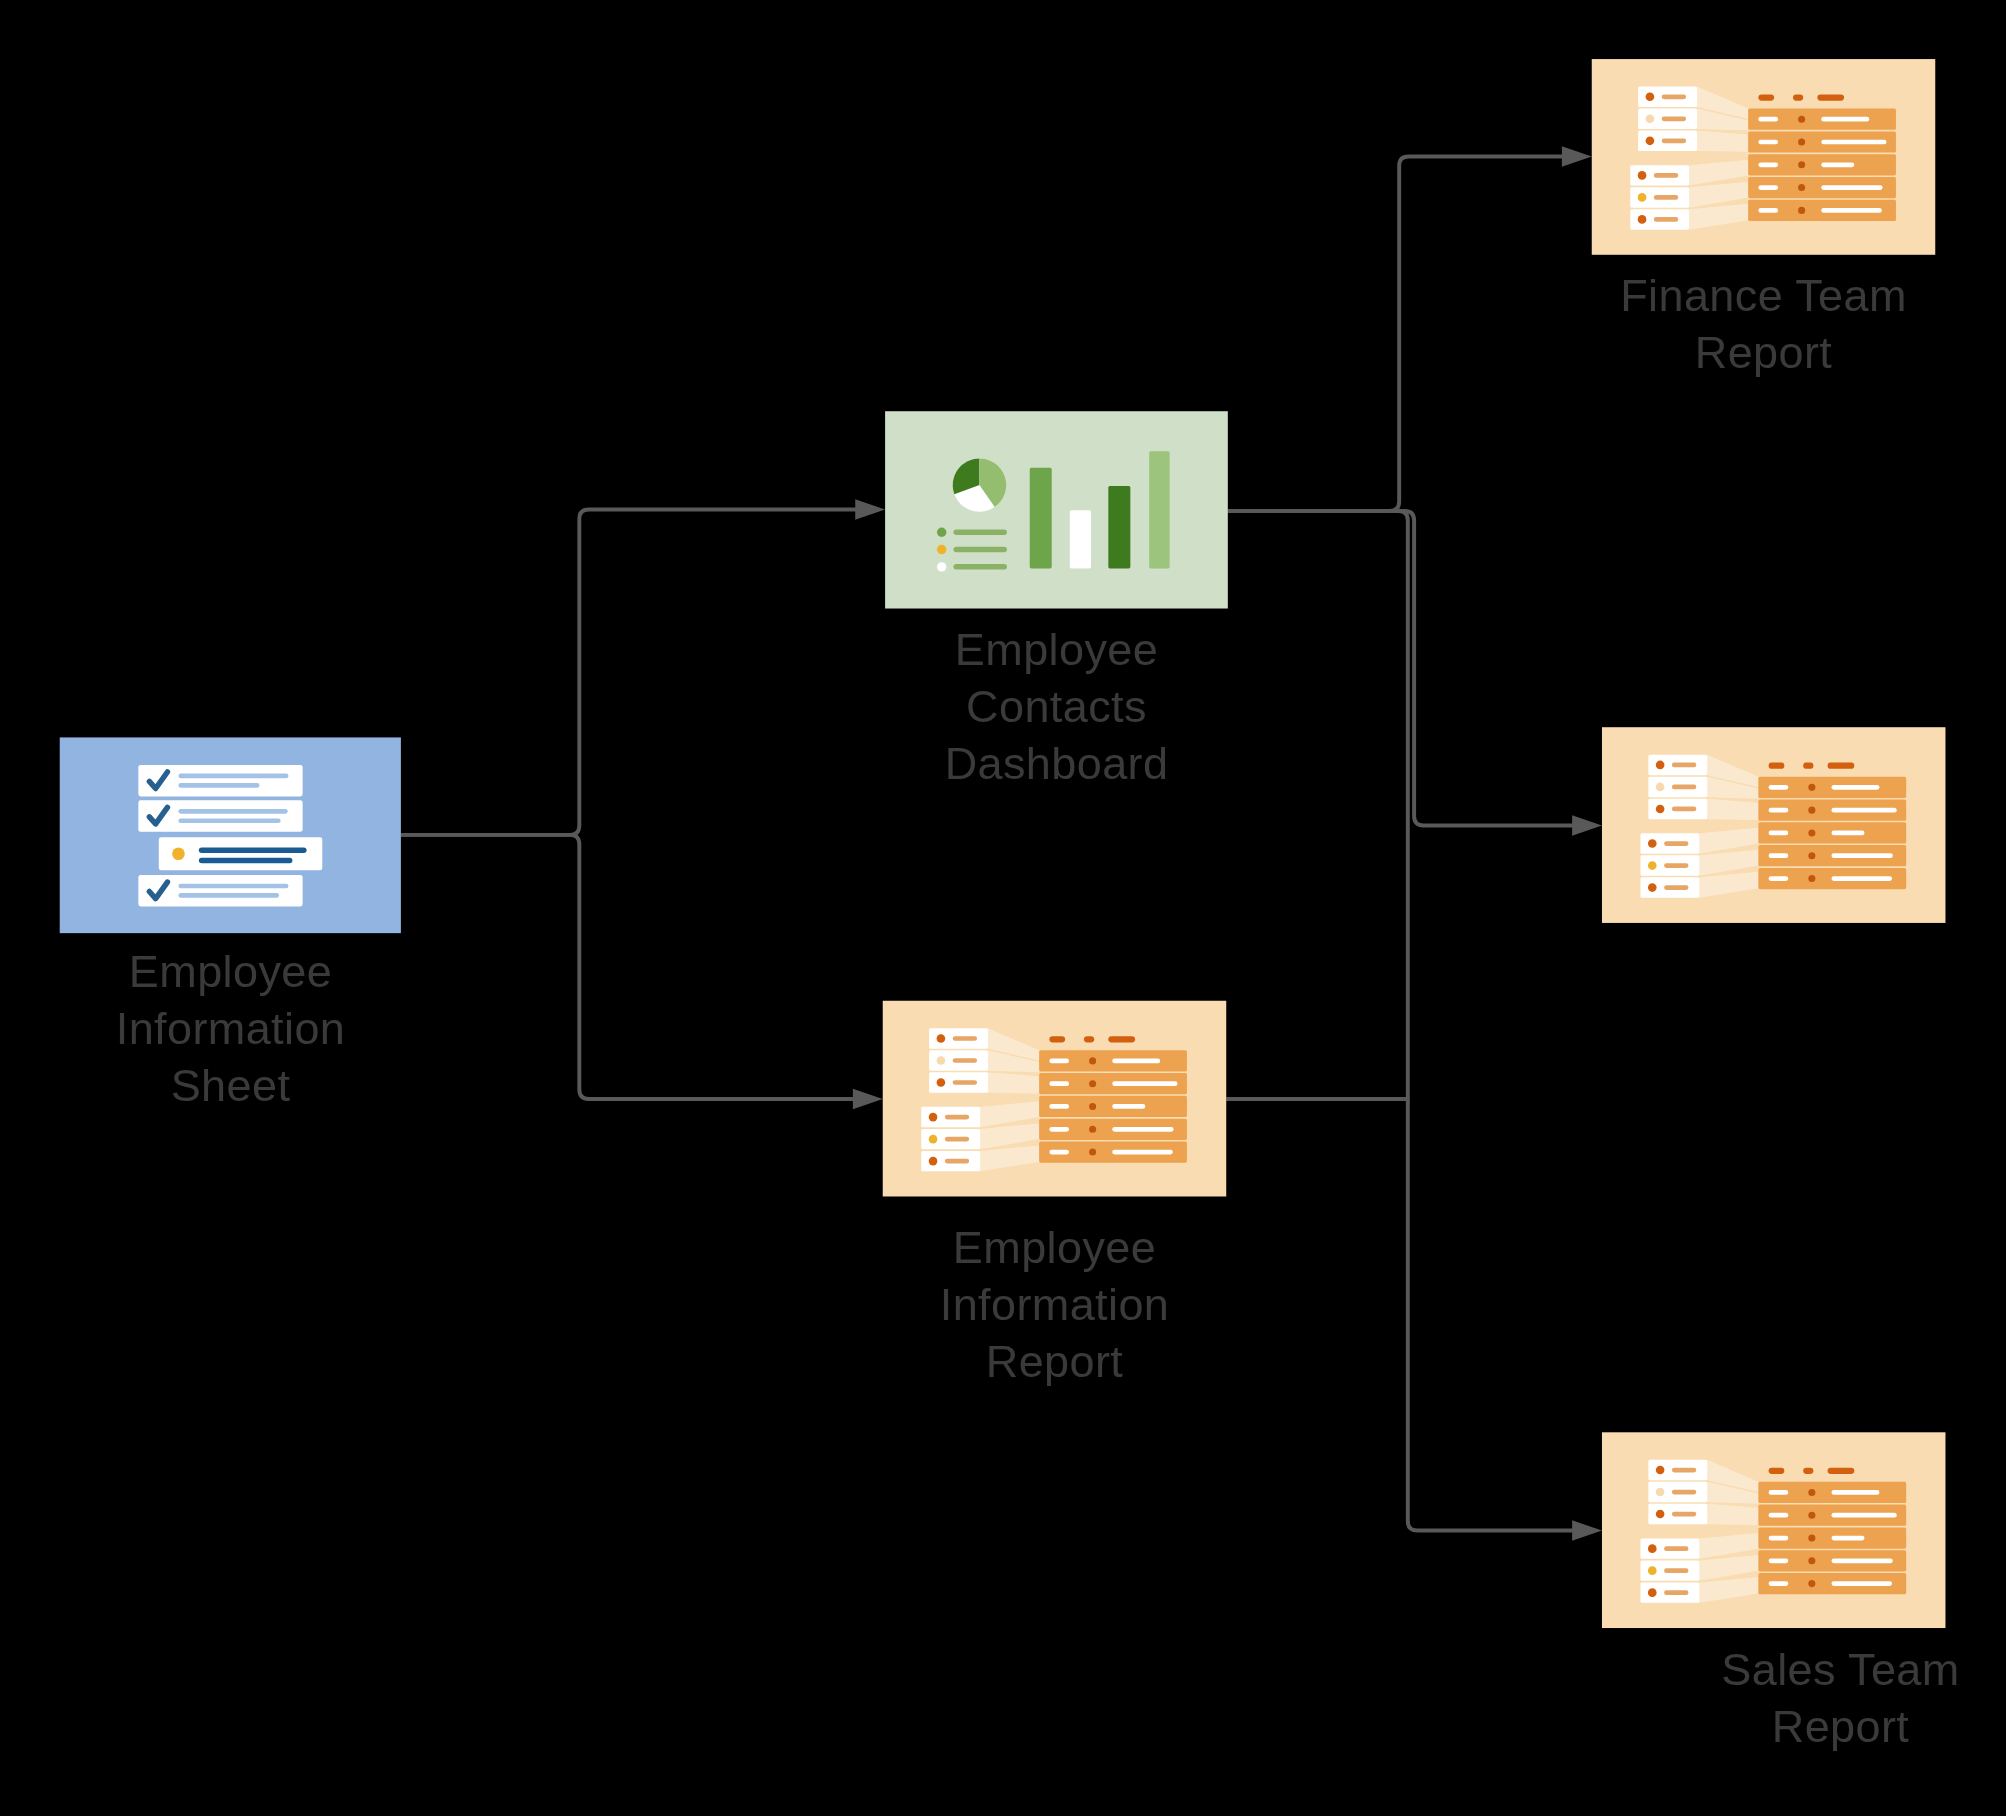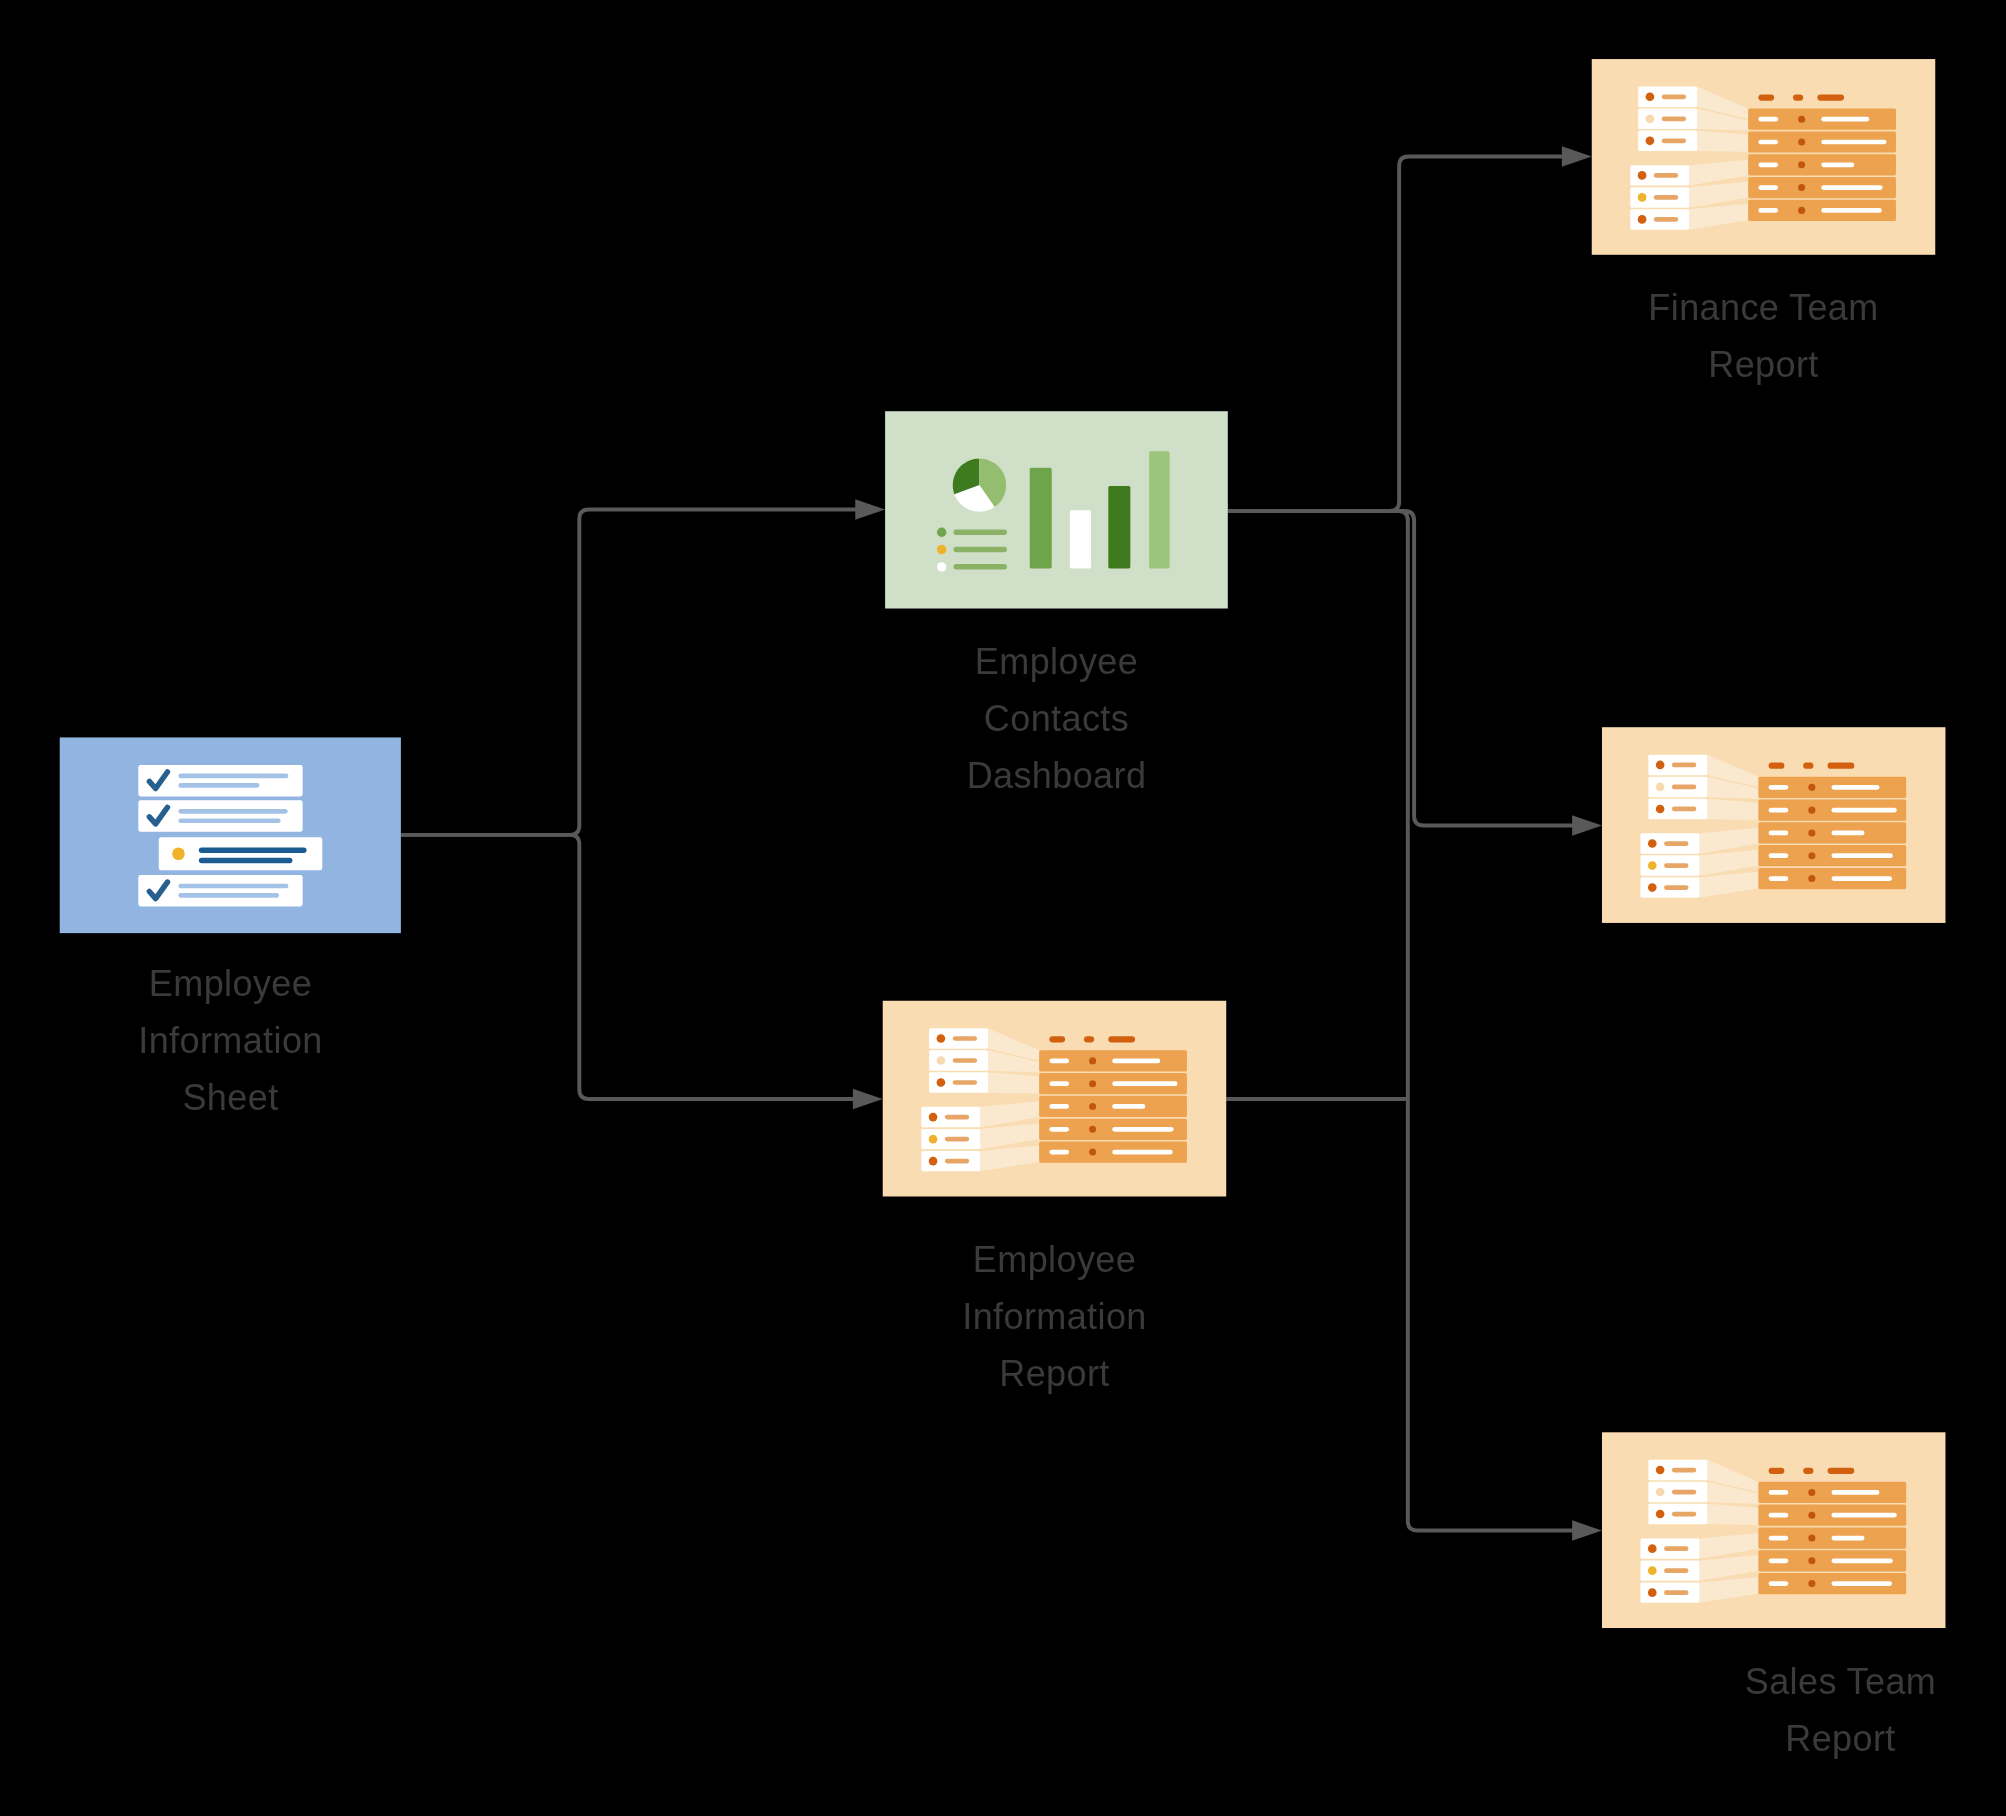--- a/index.html
+++ b/index.html
@@ -16,22 +16,22 @@
   body{
     width:2006px;height:1816px;background:var(--background);
     font-family:"Liberation Sans",sans-serif;position:relative;overflow:hidden;
   }
   .canvas{position:absolute;left:0;top:0;width:2006px;height:1816px;}
   svg{position:absolute;left:0;top:0;}
   .edge{stroke:var(--edge);stroke-width:5;fill:none;}
   .arrowhead{fill:var(--edge);stroke:none;}
   .node-label{
     position:absolute;text-align:center;color:var(--label-text);
-    font-size:36px;line-height:57px;letter-spacing:0.4px;
-    white-space:pre-line;font-weight:400;margin-top:12px;
+    font-size:45px;line-height:57px;letter-spacing:0.4px;
+    white-space:pre-line;font-weight:400;
   }
   .sheet-bg{fill:var(--sheet-bg);} .dash-bg{fill:var(--dash-bg);} .report-bg{fill:var(--report-bg);}
   .white{fill:var(--white);}
   .check{stroke:var(--sheet-check);stroke-width:7;fill:none;stroke-linecap:round;stroke-linejoin:round;}
   .lt-line{fill:var(--sheet-line-light);} .dk-line{fill:var(--sheet-line-dark);}
   .y-dot{fill:var(--sheet-dot-yellow);}
   .g-dark{fill:var(--green-dark);} .g-mid{fill:var(--green-mid);}
   .g-pie{fill:var(--green-pie);} .g-light{fill:var(--green-light);} .g-line{fill:var(--green-line);}
   .o-row{fill:var(--report-row);} .o-dark{fill:var(--orange-dark);} .o-mid{fill:var(--orange-mid);}
   .o-dot{fill:var(--orange-dot);} .o-pale{fill:var(--dot-pale);} .o-yellow{fill:var(--dot-yellow);}

